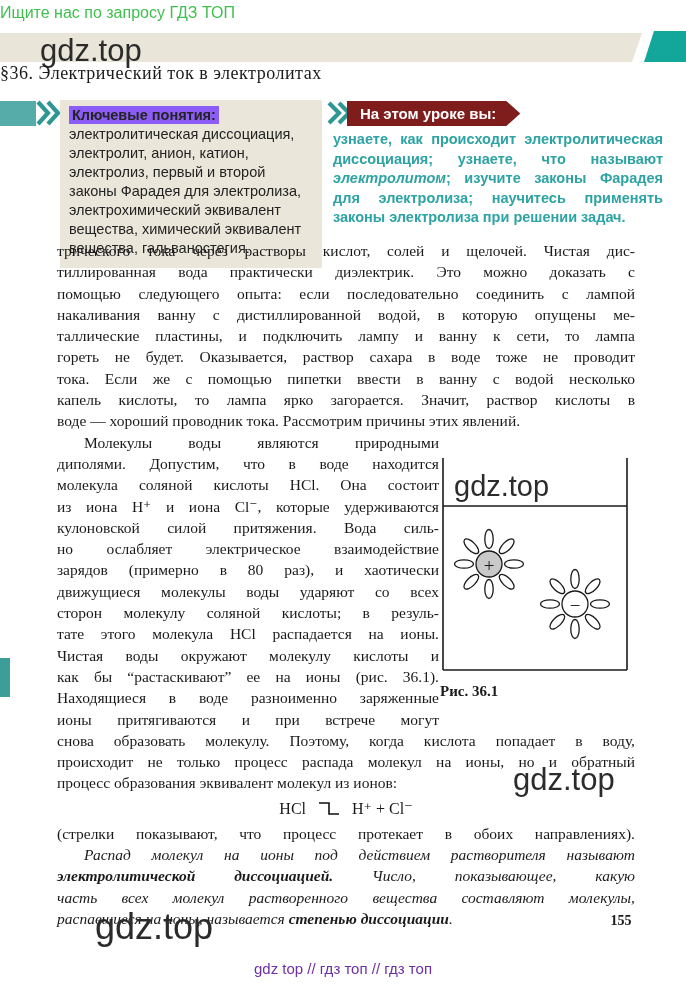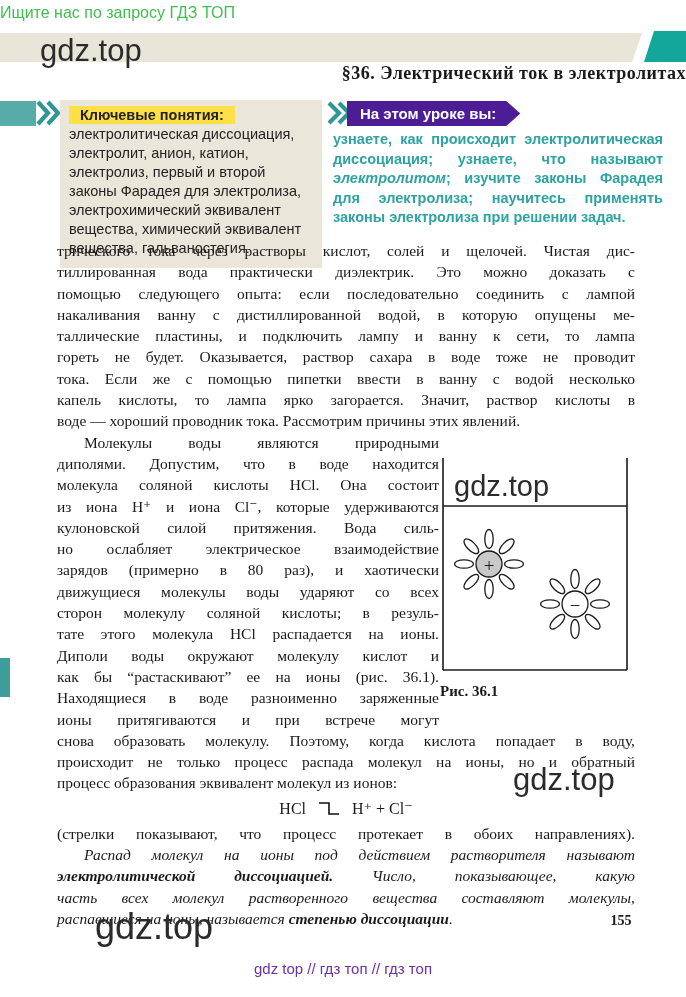--- a/index.html
+++ b/index.html
@@ -14,32 +14,32 @@
   .band{position:absolute;top:33px;left:0;width:686px;height:29px;}
   .band-beige{position:absolute;left:0;top:0;width:646px;height:29px;background:#e9e5d8;
     clip-path:polygon(0 0,642px 0,632px 100%,0 100%);}
   .band-teal{position:absolute;left:644px;top:-2px;width:42px;height:31px;background:#13a79b;
     clip-path:polygon(10px 0,42px 0,42px 100%,0 100%);}
   .wm{font-family:"Liberation Sans","DejaVu Sans",sans-serif;color:#2b2b2b;}
   .wm-band{position:absolute;top:33px;left:40px;font-size:31px;}
   .wm-eq{position:absolute;top:762px;left:513px;font-size:31px;}
   .wm-footer{position:absolute;top:906px;left:95px;font-size:36px;}
   
-  .title{position:absolute;top:63px;left:0;width:100%;text-align:right;
-    font-size:18px;font-weight:bold;letter-spacing:.5px;}
+  .title{position:absolute;top:63px;left:0;width:100%;text-align:left;
+    font-size:18px;font-weight:normal;letter-spacing:.5px;}
   
   .teal-bar{position:absolute;left:0;top:101px;width:36px;height:25px;background:#55aca8;}
   .chev{position:absolute;top:99px;width:28px;height:28px;}
   .chev-left{left:35px;}
   .chev-right{left:326px;top:101px;}
   .key-box{position:absolute;left:60px;top:100px;width:262px;min-height:126px;background:#eae6d9;
     padding:6px 9px 10px 9px;box-sizing:border-box;
     font-family:"Liberation Sans","DejaVu Sans",sans-serif;font-size:14.5px;line-height:19px;color:#232323;}
-  .key-label{font-weight:bold;background:#fde047;padding:1px 11px;}
-  .goal-banner{position:absolute;left:347px;top:101px;height:25px;line-height:25px;background:#4c1d95;
+  .key-label{font-weight:bold;background:#8b5cf6;padding:1px 3px;}
+  .goal-banner{position:absolute;left:347px;top:101px;height:25px;line-height:25px;background:#7f1d1d;
     padding:0 24px 0 13px;color:#ffffff;font-weight:bold;
     font-family:"Liberation Sans","DejaVu Sans",sans-serif;font-size:15px;
     clip-path:polygon(0 0,calc(100% - 14px) 0,100% 50%,calc(100% - 14px) 100%,0 100%);}
   .goals{position:absolute;left:333px;top:130px;width:330px;
     font-family:"Liberation Sans","DejaVu Sans",sans-serif;font-size:14.5px;line-height:19.5px;
     color:#2ea3a3;text-align:justify;font-weight:bold;}
   .goals .it{font-style:italic;}
   
   .article{position:absolute;left:57px;top:240px;width:578px;font-size:15.5px;}
   .ln{line-height:21.3px;text-align:justify;text-align-last:justify;white-space:normal;}
@@ -108,21 +108,21 @@
   <div class="ln narrow indent">Молекулы воды являются природными</div>
   <div class="ln narrow">диполями. Допустим, что в воде находится</div>
   <div class="ln narrow">молекула соляной кислоты HCl. Она состоит</div>
   <div class="ln narrow">из иона H⁺ и иона Cl⁻, которые удерживаются</div>
   <div class="ln narrow">кулоновской силой притяжения. Вода силь-</div>
   <div class="ln narrow">но ослабляет электрическое взаимодействие</div>
   <div class="ln narrow">зарядов (примерно в 80 раз), и хаотически</div>
   <div class="ln narrow">движущиеся молекулы воды ударяют со всех</div>
   <div class="ln narrow">сторон молекулу соляной кислоты; в резуль-</div>
   <div class="ln narrow">тате этого молекула HCl распадается на ионы.</div>
-  <div class="ln narrow">Диполи воды окружают молекулу кислот и</div>
+  <div class="ln narrow">Чистая воды окружают молекулу кислоты и</div>
   <div class="ln narrow">как бы “растаскивают” ее на ионы (рис. 36.1).</div>
   <div class="ln narrow">Находящиеся в воде разноименно заряженные</div>
   <div class="ln narrow">ионы притягиваются и при встрече могут</div>
 
   <div class="ln">снова образовать молекулу. Поэтому, когда кислота попадает в воду,</div>
   <div class="ln">происходит не только процесс распада молекул на ионы, но и обратный</div>
   <div class="ln short">процесс образования эквивалент молекул из ионов:</div>
 
   <div class="equation">
     <span>HCl</span><svg width="22" height="18" viewBox="0 0 22 18">

